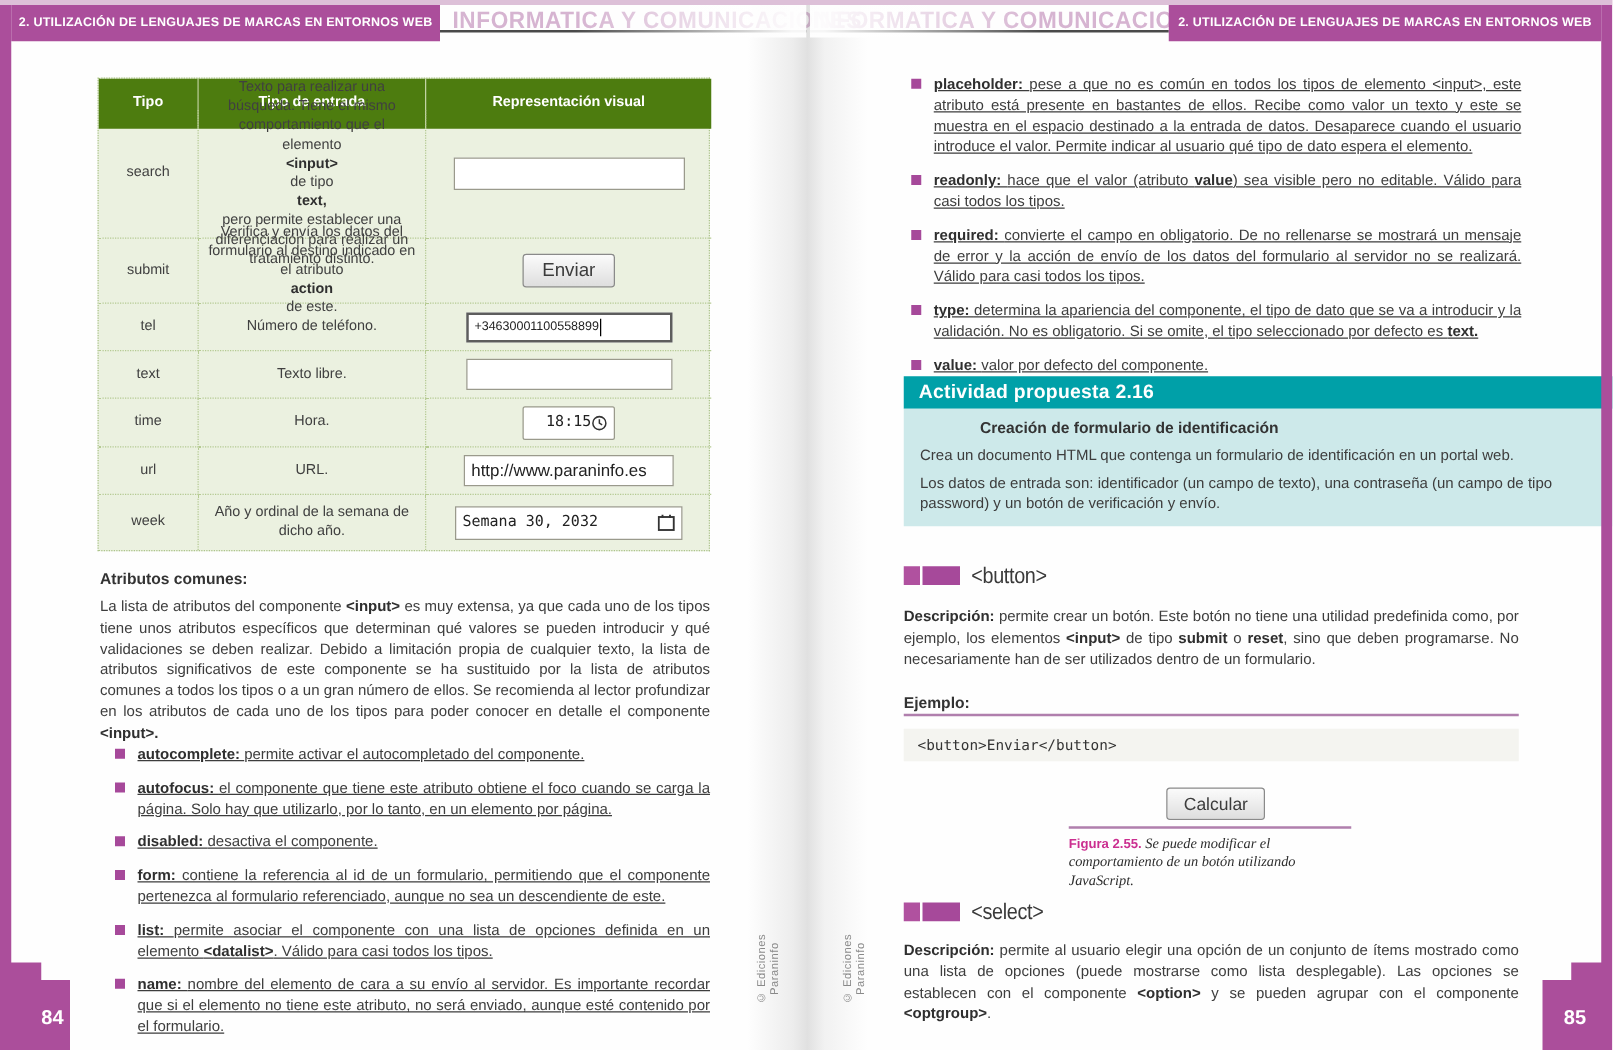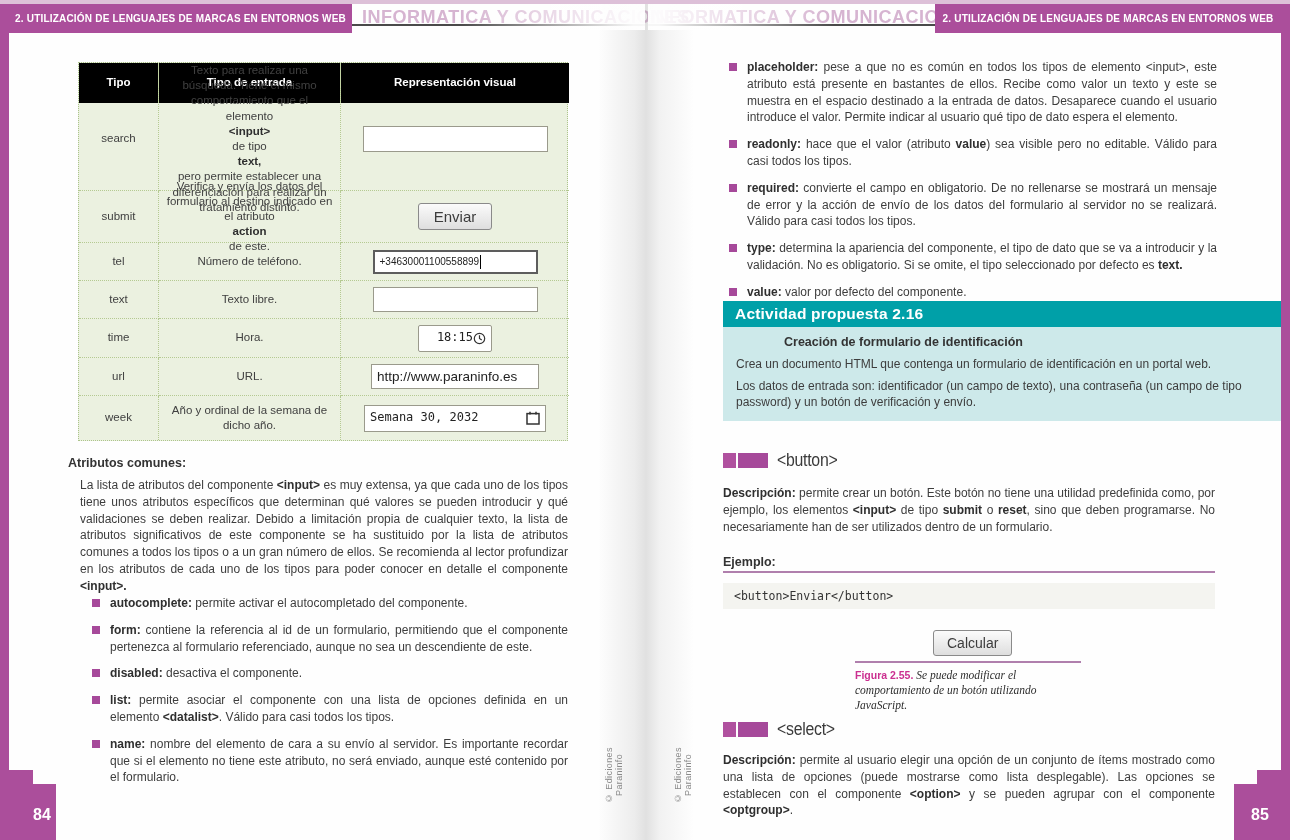--- a/index.html
+++ b/index.html
@@ -51,21 +51,21 @@
     grid-template-rows:25px 103px 52px 38px 38px 39px 38px 44px;
     border:1px dotted #adc48c; background:#ebf1e0;
   }
   .tcell {
     border-right:1px dotted #b5ca92; border-bottom:1px dotted #b5ca92;
     display:flex; flex-direction:column; align-items:center; justify-content:center;
     text-align:center; font-size:11.5px; line-height:1.32; color:#404040; padding:3px 7px;
   }
   .tcell:nth-child(3n) { border-right:none; }
   .thead {
-    background:#000000; color:#fff; font-weight:bold; font-size:11.5px;
+    background:#4d7c0f; color:#fff; font-weight:bold; font-size:11.5px;
     border-right:1px solid #c3d4a4; border-bottom:none; padding:20px;
   }
   .trow-last { border-bottom:none; }
 
   
   .w-input {
     background:#fff; border:1px solid #9a9a8c; display:flex; align-items:center;
     padding:0 5px; font-size:13px; color:#222;
   }
   .w-btn {
@@ -80,21 +80,21 @@
   .w-week { width:182px; height:27px; justify-content:space-between; font-size:12px; }
   .w-url  { width:168px; height:25px; font-size:13.5px; }
   .w-search { width:185px; height:26px; }
   .w-text { width:165px; height:25px; }
 
   
   .h-bold { position:absolute; font-size:12.5px; font-weight:bold; color:#333; }
   .para { position:absolute; font-size:12px; line-height:16.8px; text-align:justify; color:#3d3d3d; }
   .b { font-weight:bold; color:#2f2f2f; }
 
-  .bullets { position:absolute; }
+  .bullets { position:absolute;text-decoration:underline; }
   .bullet-item { position:relative; margin-bottom:10px; }
   .bullet-sq {
     position:absolute; left:-18px; top:4px; width:8px; height:8px; background:#a6499a;
   }
   .bullet-text { font-size:12px; line-height:16.8px; text-align:justify; color:#3d3d3d; }
 
   
   .activity { position:absolute; left:78px; top:301px; width:584px; }
   .activity-hdr {
     background:#00a0a8; color:#fff; height:26px; display:flex; align-items:center;
@@ -233,36 +233,40 @@
             <svg width="14" height="14" viewBox="0 0 14 14">
                 <rect x="1" y="2.6" width="12" height="10.4" fill="none" stroke="#333" stroke-width="1.5"></rect>
                 <line x1="4" y1="0.8" x2="4" y2="3.4" stroke="#333" stroke-width="1.5"></line>
                 <line x1="10" y1="0.8" x2="10" y2="3.4" stroke="#333" stroke-width="1.5"></line>
               </svg>
           </span>
         </div>
       </div>
     </div>
 
-    <div class="h-bold" style="left:68px; top:456px;">Atributos comunes:</div>
+    <div class="h-bold" style="left:80px; top:456px;">Atributos comunes:</div>
 
     <div class="para" style="left:80px; top:477px; width:488px;"><span>La lista de atributos del componente </span><span class="b">&lt;input&gt;</span><span> es muy extensa, ya que cada uno de los tipos tiene unos atributos específicos que determinan qué valores se pueden introducir y qué validaciones se deben realizar. Debido a limitación propia de cualquier texto, la lista de atributos significativos de este componente se ha sustituido por la lista de atributos comunes a todos los tipos o a un gran número de ellos. Se recomienda al lector profundizar en los atributos de cada uno de los tipos para poder conocer en detalle el componente </span><span class="b">&lt;input&gt;.</span></div>
 
     <div class="bullets" style="left:110px; top:595px; width:458px;">
       <div class="bullet-item">
         <span class="bullet-sq"></span>
         <div class="bullet-text"><span class="b">autocomplete: </span><span>permite activar el autocompletado del componente.</span></div>
       </div>
       <div class="bullet-item">
         <span class="bullet-sq"></span>
+        <div class="bullet-text"><span class="b">autofocus: </span><span>el componente que tiene este atributo obtiene el foco cuando se carga la página. Solo hay que utilizarlo, por lo tanto, en un elemento por página.</span></div>
+      </div>
+      <div class="bullet-item">
+        <span class="bullet-sq"></span>
+        <div class="bullet-text"><span class="b">disabled: </span><span>desactiva el componente.</span></div>
+      </div>
+      <div class="bullet-item">
+        <span class="bullet-sq"></span>
         <div class="bullet-text"><span class="b">form: </span><span>contiene la referencia al id de un formulario, permitiendo que el componente pertenezca al formulario referenciado, aunque no sea un descendiente de este.</span></div>
-      </div>
-      <div class="bullet-item">
-        <span class="bullet-sq"></span>
-        <div class="bullet-text"><span class="b">disabled: </span><span>desactiva el componente.</span></div>
       </div>
       <div class="bullet-item">
         <span class="bullet-sq"></span>
         <div class="bullet-text"><span class="b">list: </span><span>permite asociar el componente con una lista de opciones definida en un elemento </span><span class="b">&lt;datalist&gt;</span><span>. Válido para casi todos los tipos.</span></div>
       </div>
       <div class="bullet-item">
         <span class="bullet-sq"></span>
         <div class="bullet-text"><span class="b">name: </span><span>nombre del elemento de cara a su envío al servidor. Es importante recordar que si el elemento no tiene este atributo, no será enviado, aunque esté contenido por el formulario.</span></div>
       </div>
     </div>

